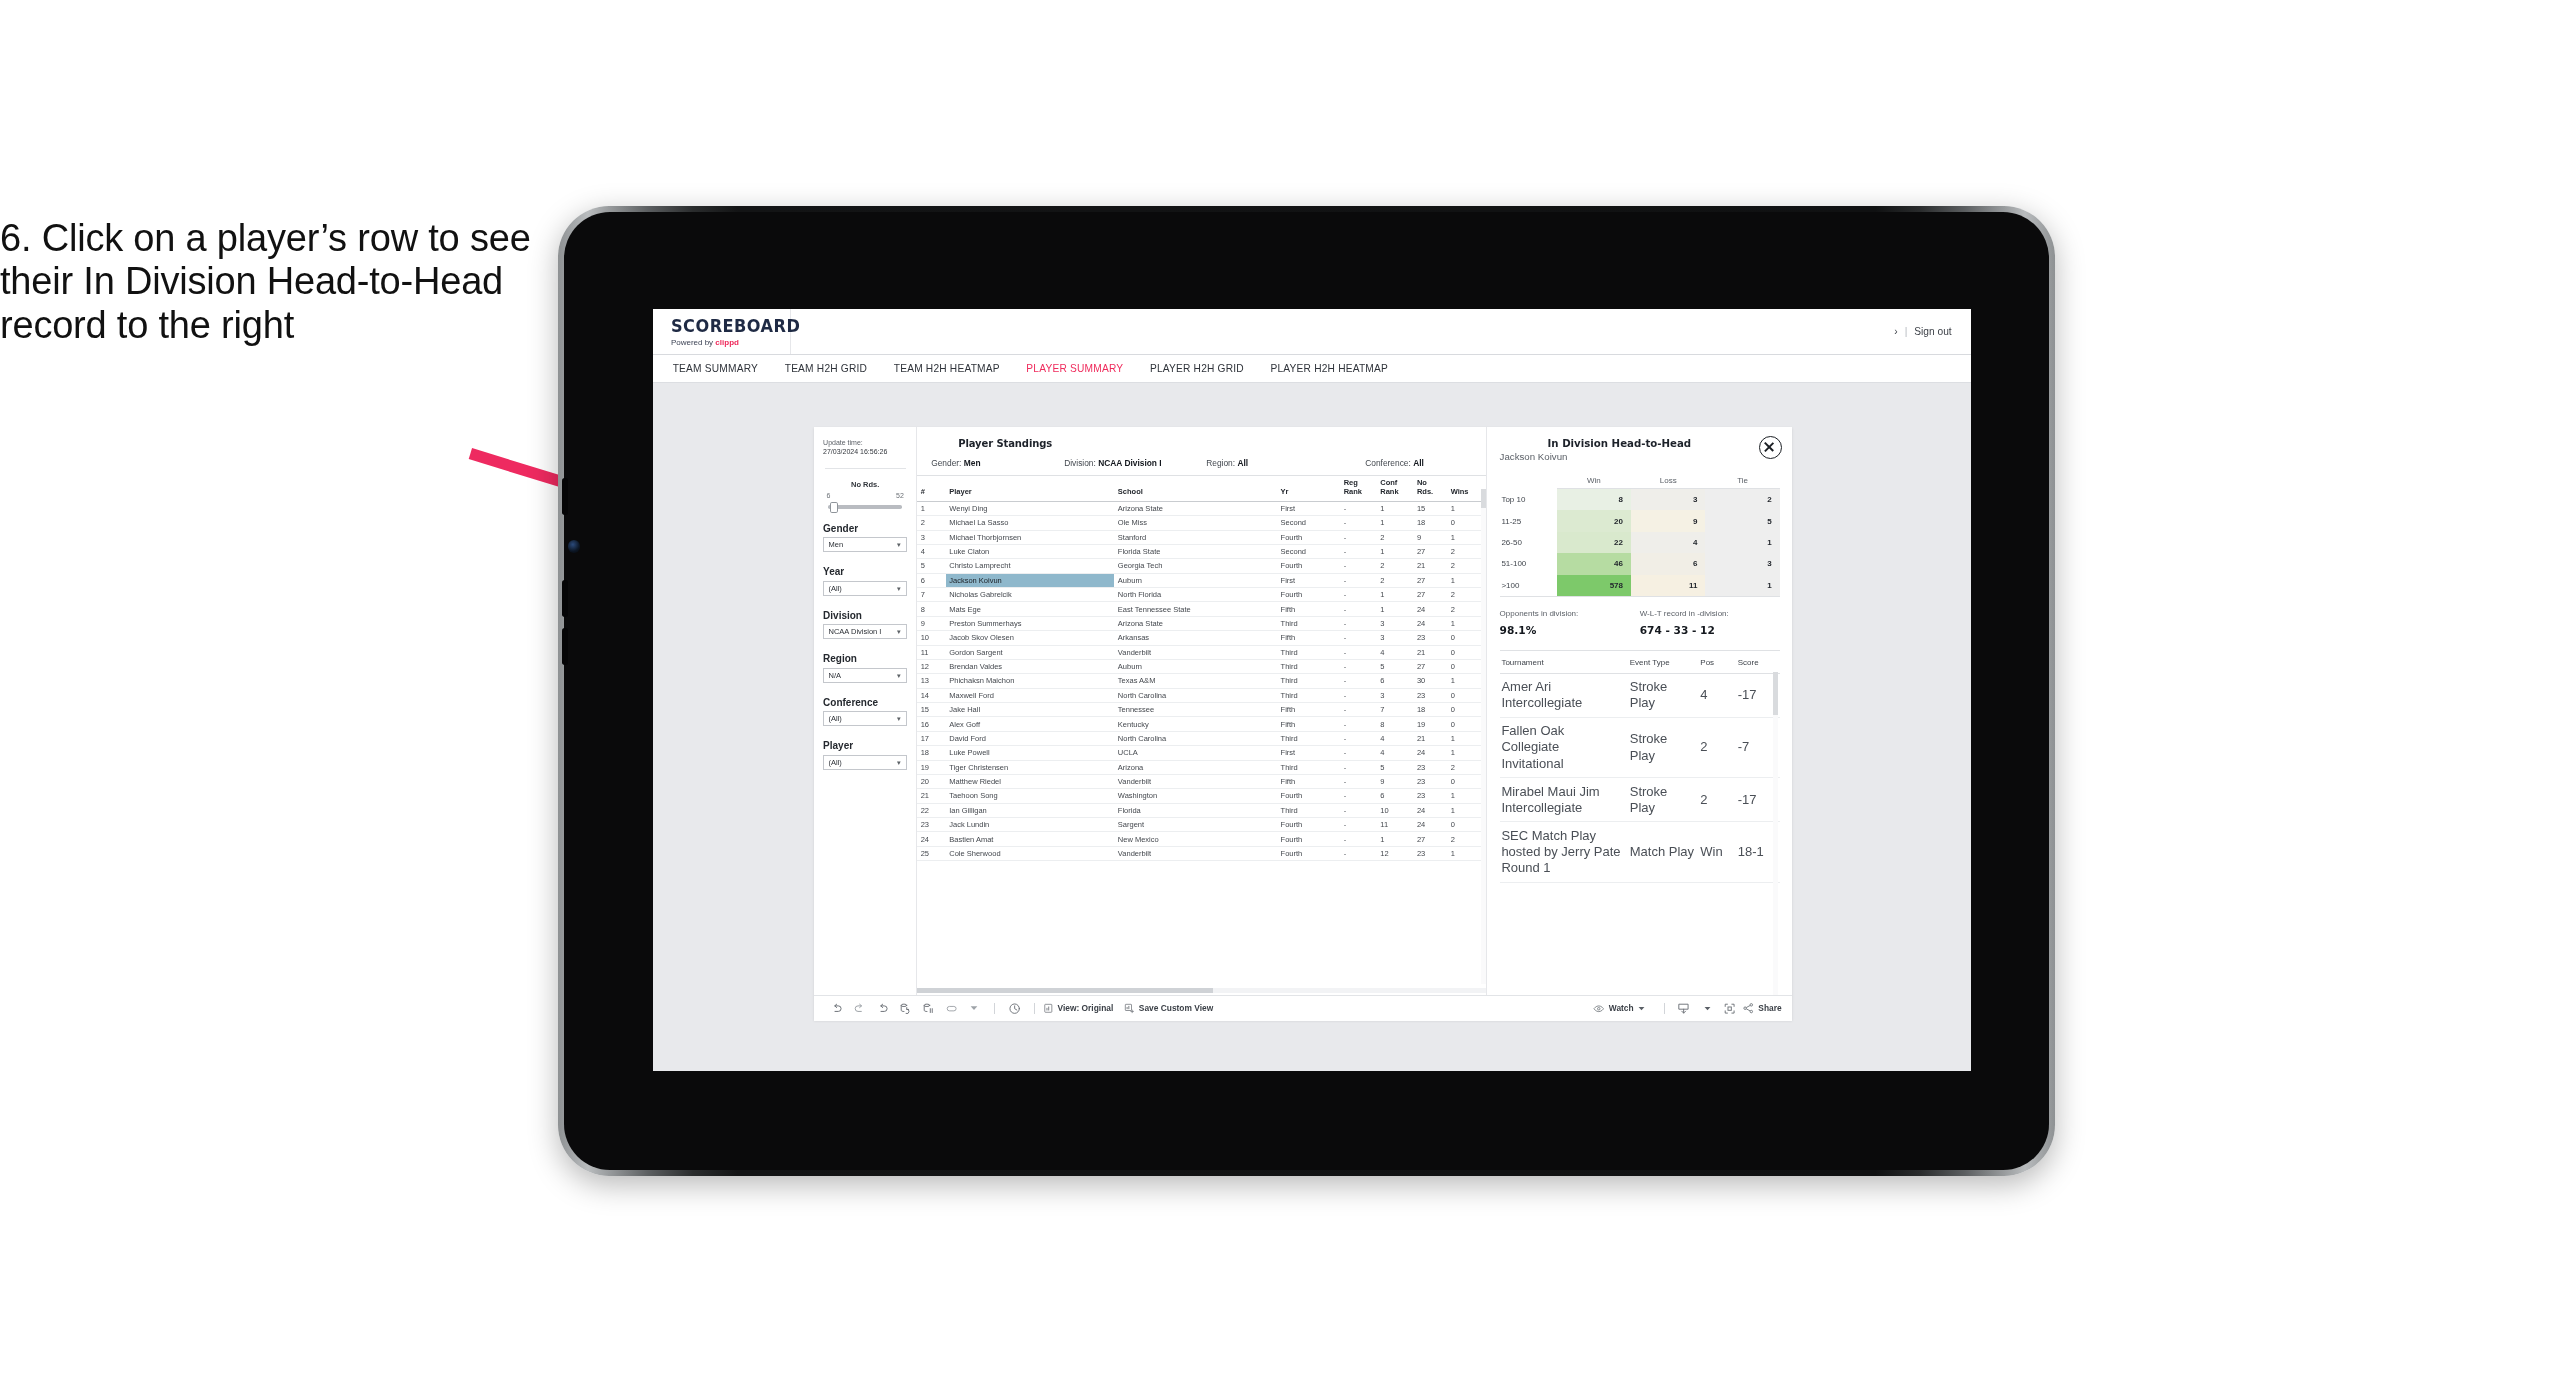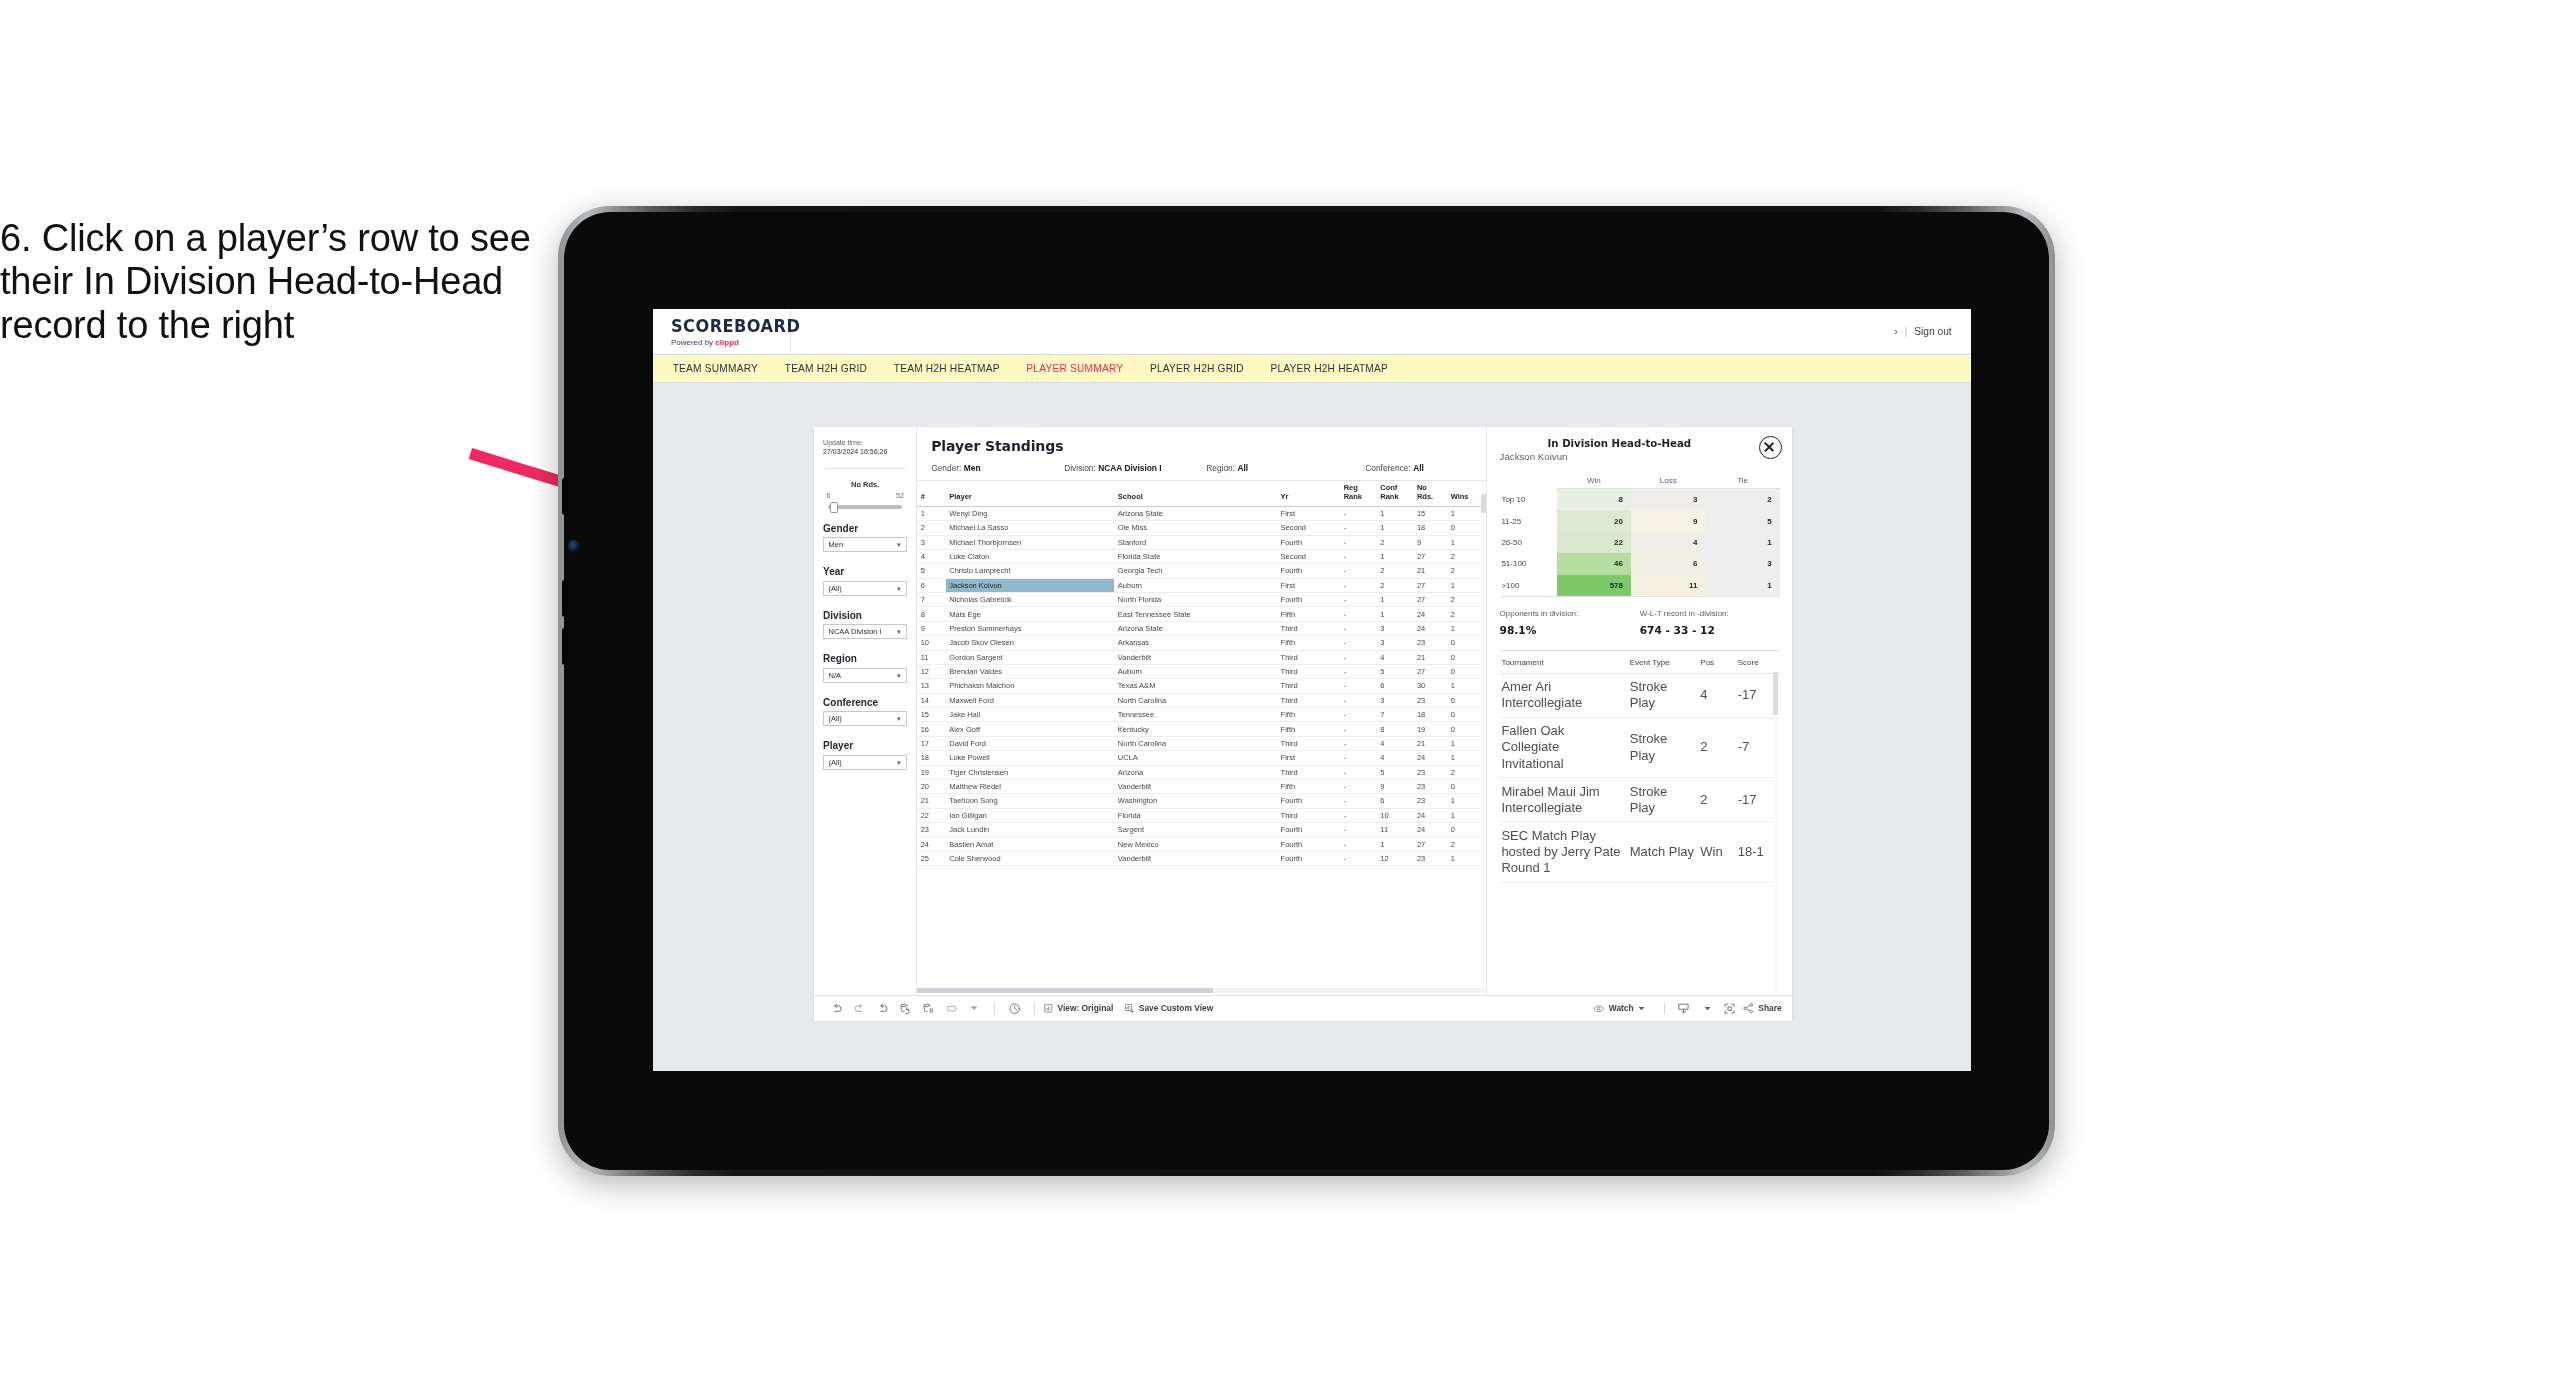--- a/index.html
+++ b/index.html
@@ -73,21 +73,21 @@
   }
   .header-right {
     margin-left: auto; display: flex; align-items: center; gap: 7px;
     padding-right: 19.5px; font-size: 10.2px; color: #3b3f46;
   }
   .hdr-sep { color: #b6babf; }
 
   
   .subnav {
     display: flex; align-items: center; height: 28px;
-    background: #fef9c3; border-bottom: 0.9px solid #dcdee2;
+    background: #ffffff; border-bottom: 0.9px solid #dcdee2;
     padding-left: 19.5px; gap: 26.6px;
   }
   .subnav-item { font-size: 10.2px; color: #2f333a; letter-spacing: 0.2px; cursor: pointer; }
   .subnav-item.active { color: #ef2b5c; }
 
   
   .workspace { position: relative; height: 687px; background: #e8e9ec; }
 
   .viz-card {
     position: absolute; left: 161px; top: 44px;
@@ -118,21 +118,21 @@
     position: relative; height: 15px; border: 0.9px solid #c4c7cc; background: #fff;
     font-size: 7.5px; color: #2b2f35; display: flex; align-items: center; padding-left: 4.4px; cursor: pointer;
   }
   .fselect .caret { position: absolute; right: 4.4px; color: #5d6267; font-size: 6.2px; }
 
   
   .standings { flex: 1; display: flex; flex-direction: column; min-width: 0; }
   .standings-head { padding: 10.6px 0 7px 14px; }
   .standings-title {
     font-family: "DejaVu Sans", sans-serif;
-    font-size: 14px; font-weight: 700; color: #1d222a; letter-spacing: -0.1px;
+    font-size: 10px; font-weight: 700; color: #1d222a; letter-spacing: -0.1px; margin-left: 27px;
   }
   .standings-meta { display: flex; font-size: 8.4px; color: #43484f; margin-top: 8.9px; }
   .standings-meta .m { white-space: nowrap; }
   .standings-meta .m b { color: #14181e; font-weight: 700; }
   .m1 { width: 133px; } .m2 { width: 142px; } .m3 { width: 159px; }
 
   .table-wrap { flex: 1; display: flex; min-height: 0; position: relative; }
   .ptable-scroll { flex: 1; min-width: 0; position: relative; overflow: hidden; }
   table.ptable { width: 100%; border-collapse: collapse; table-layout: fixed; }
   table.ptable th {

